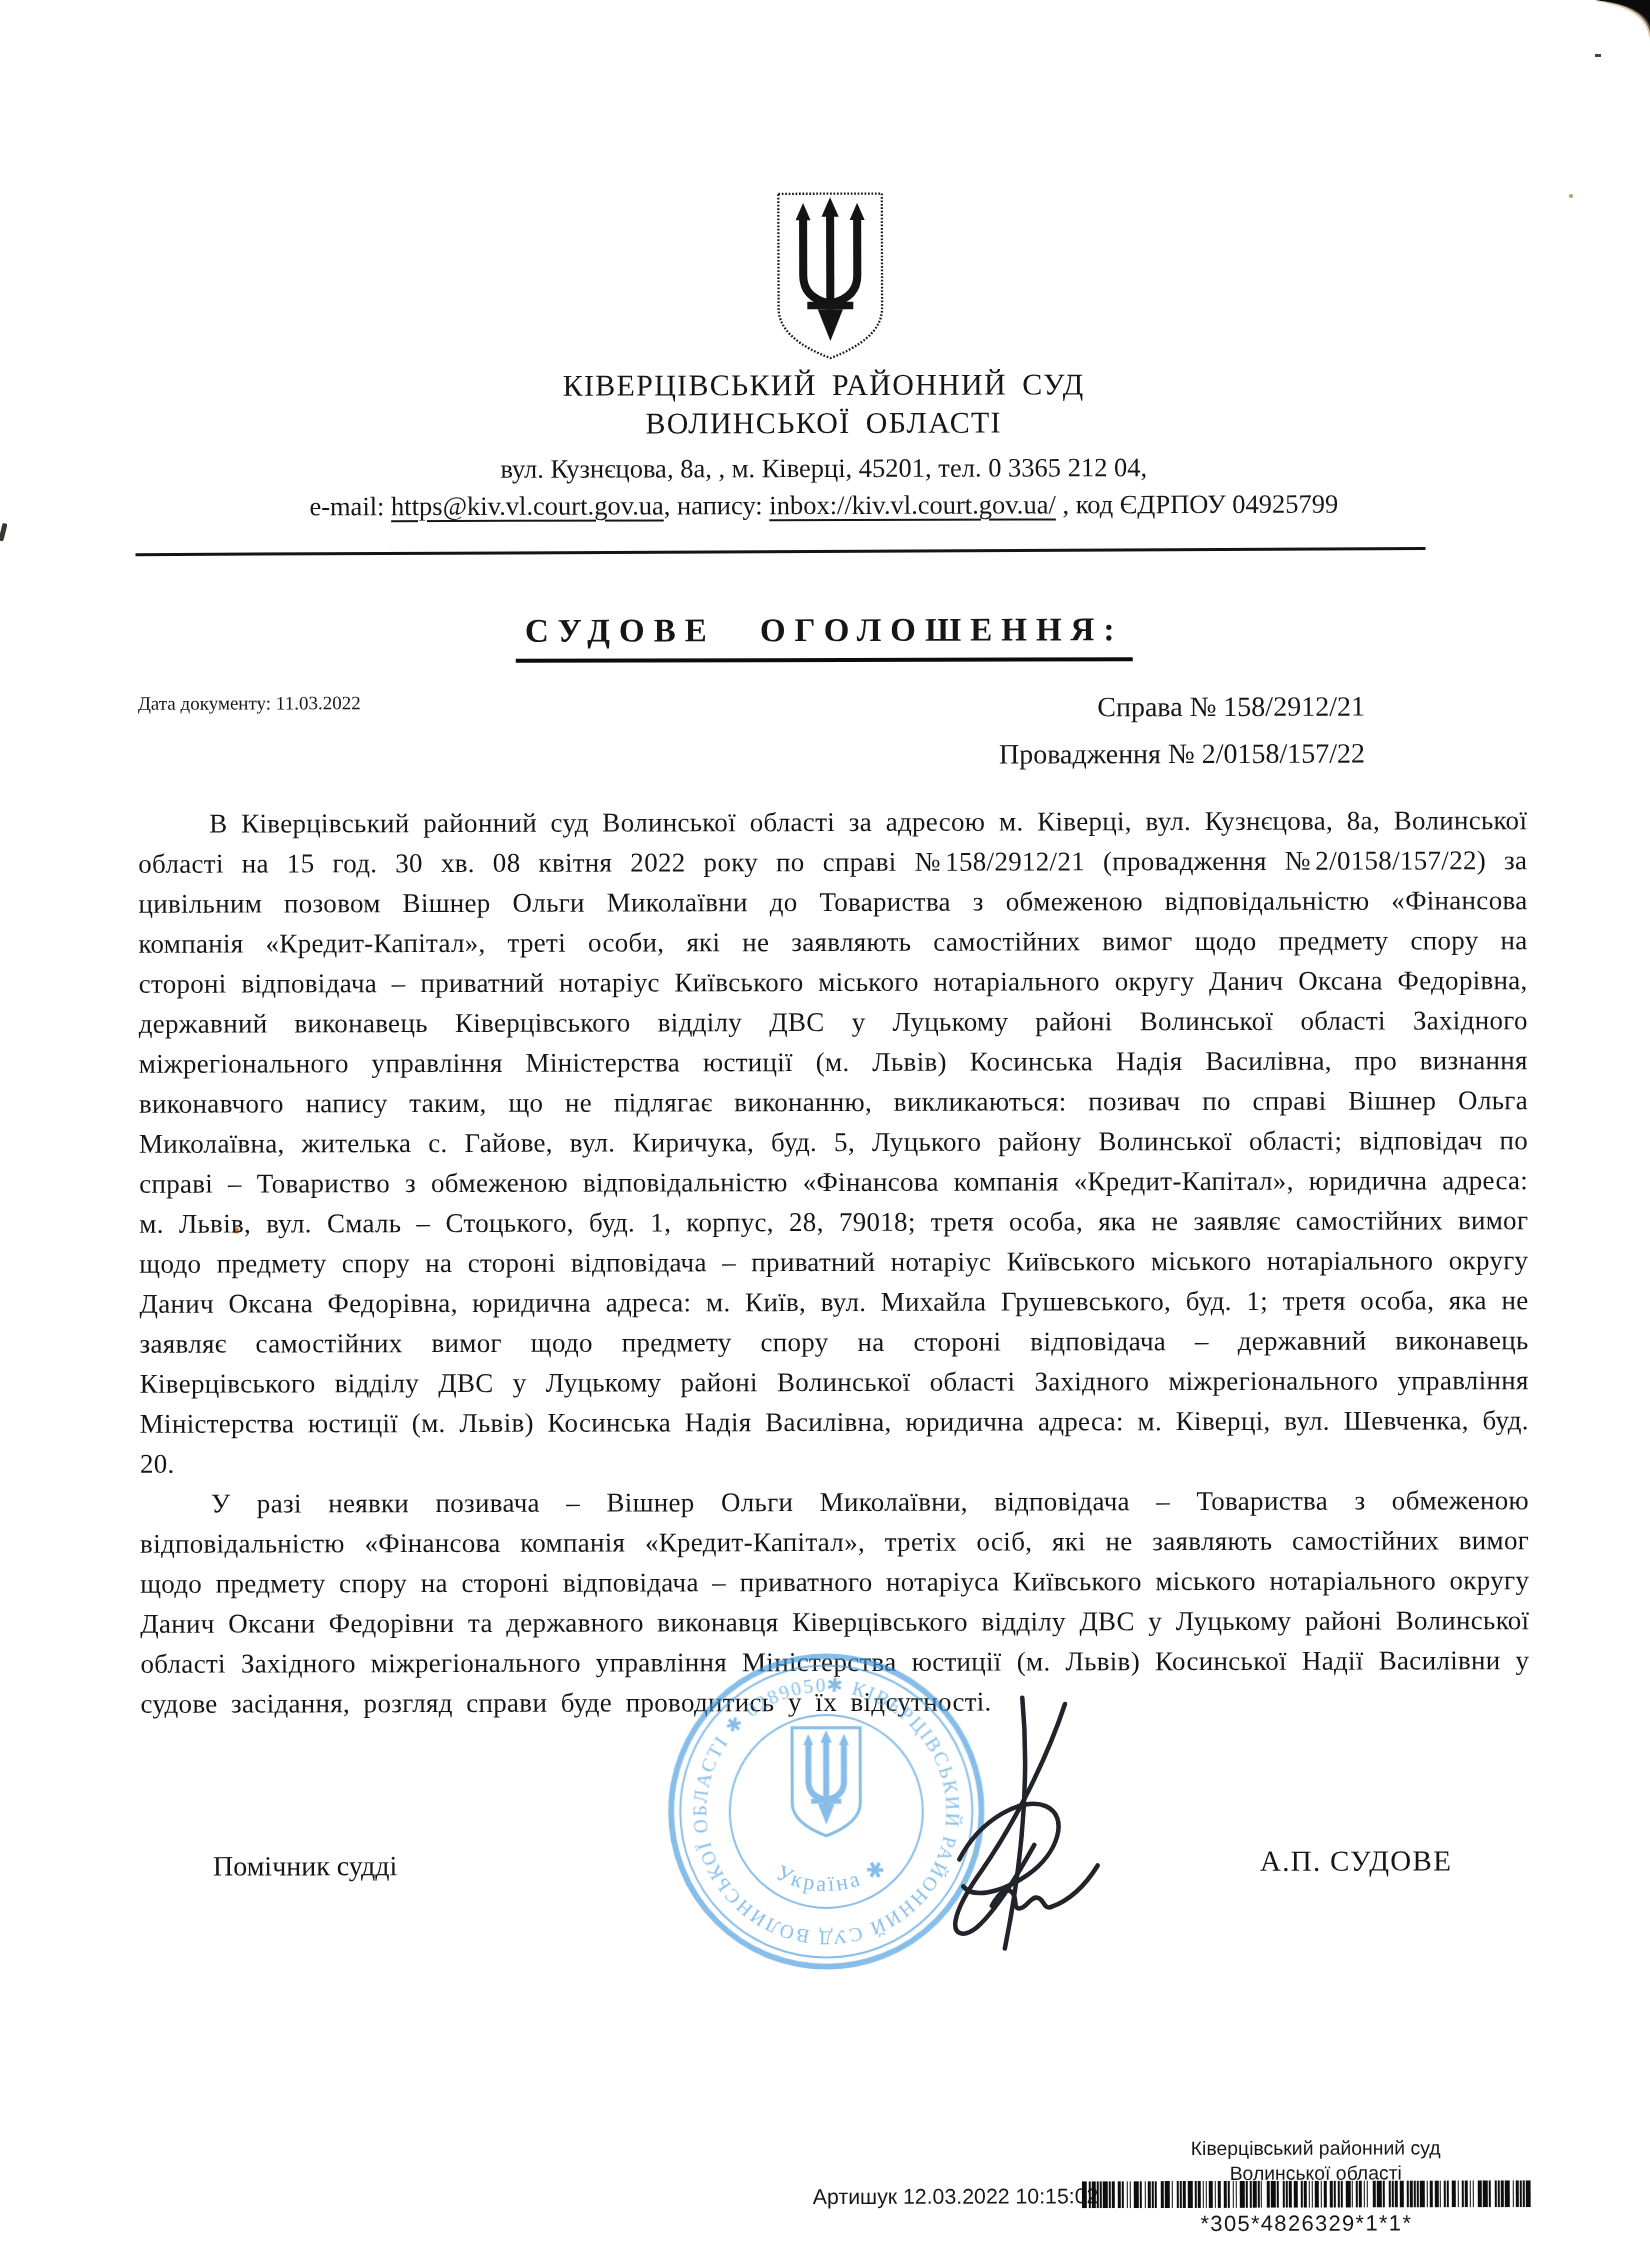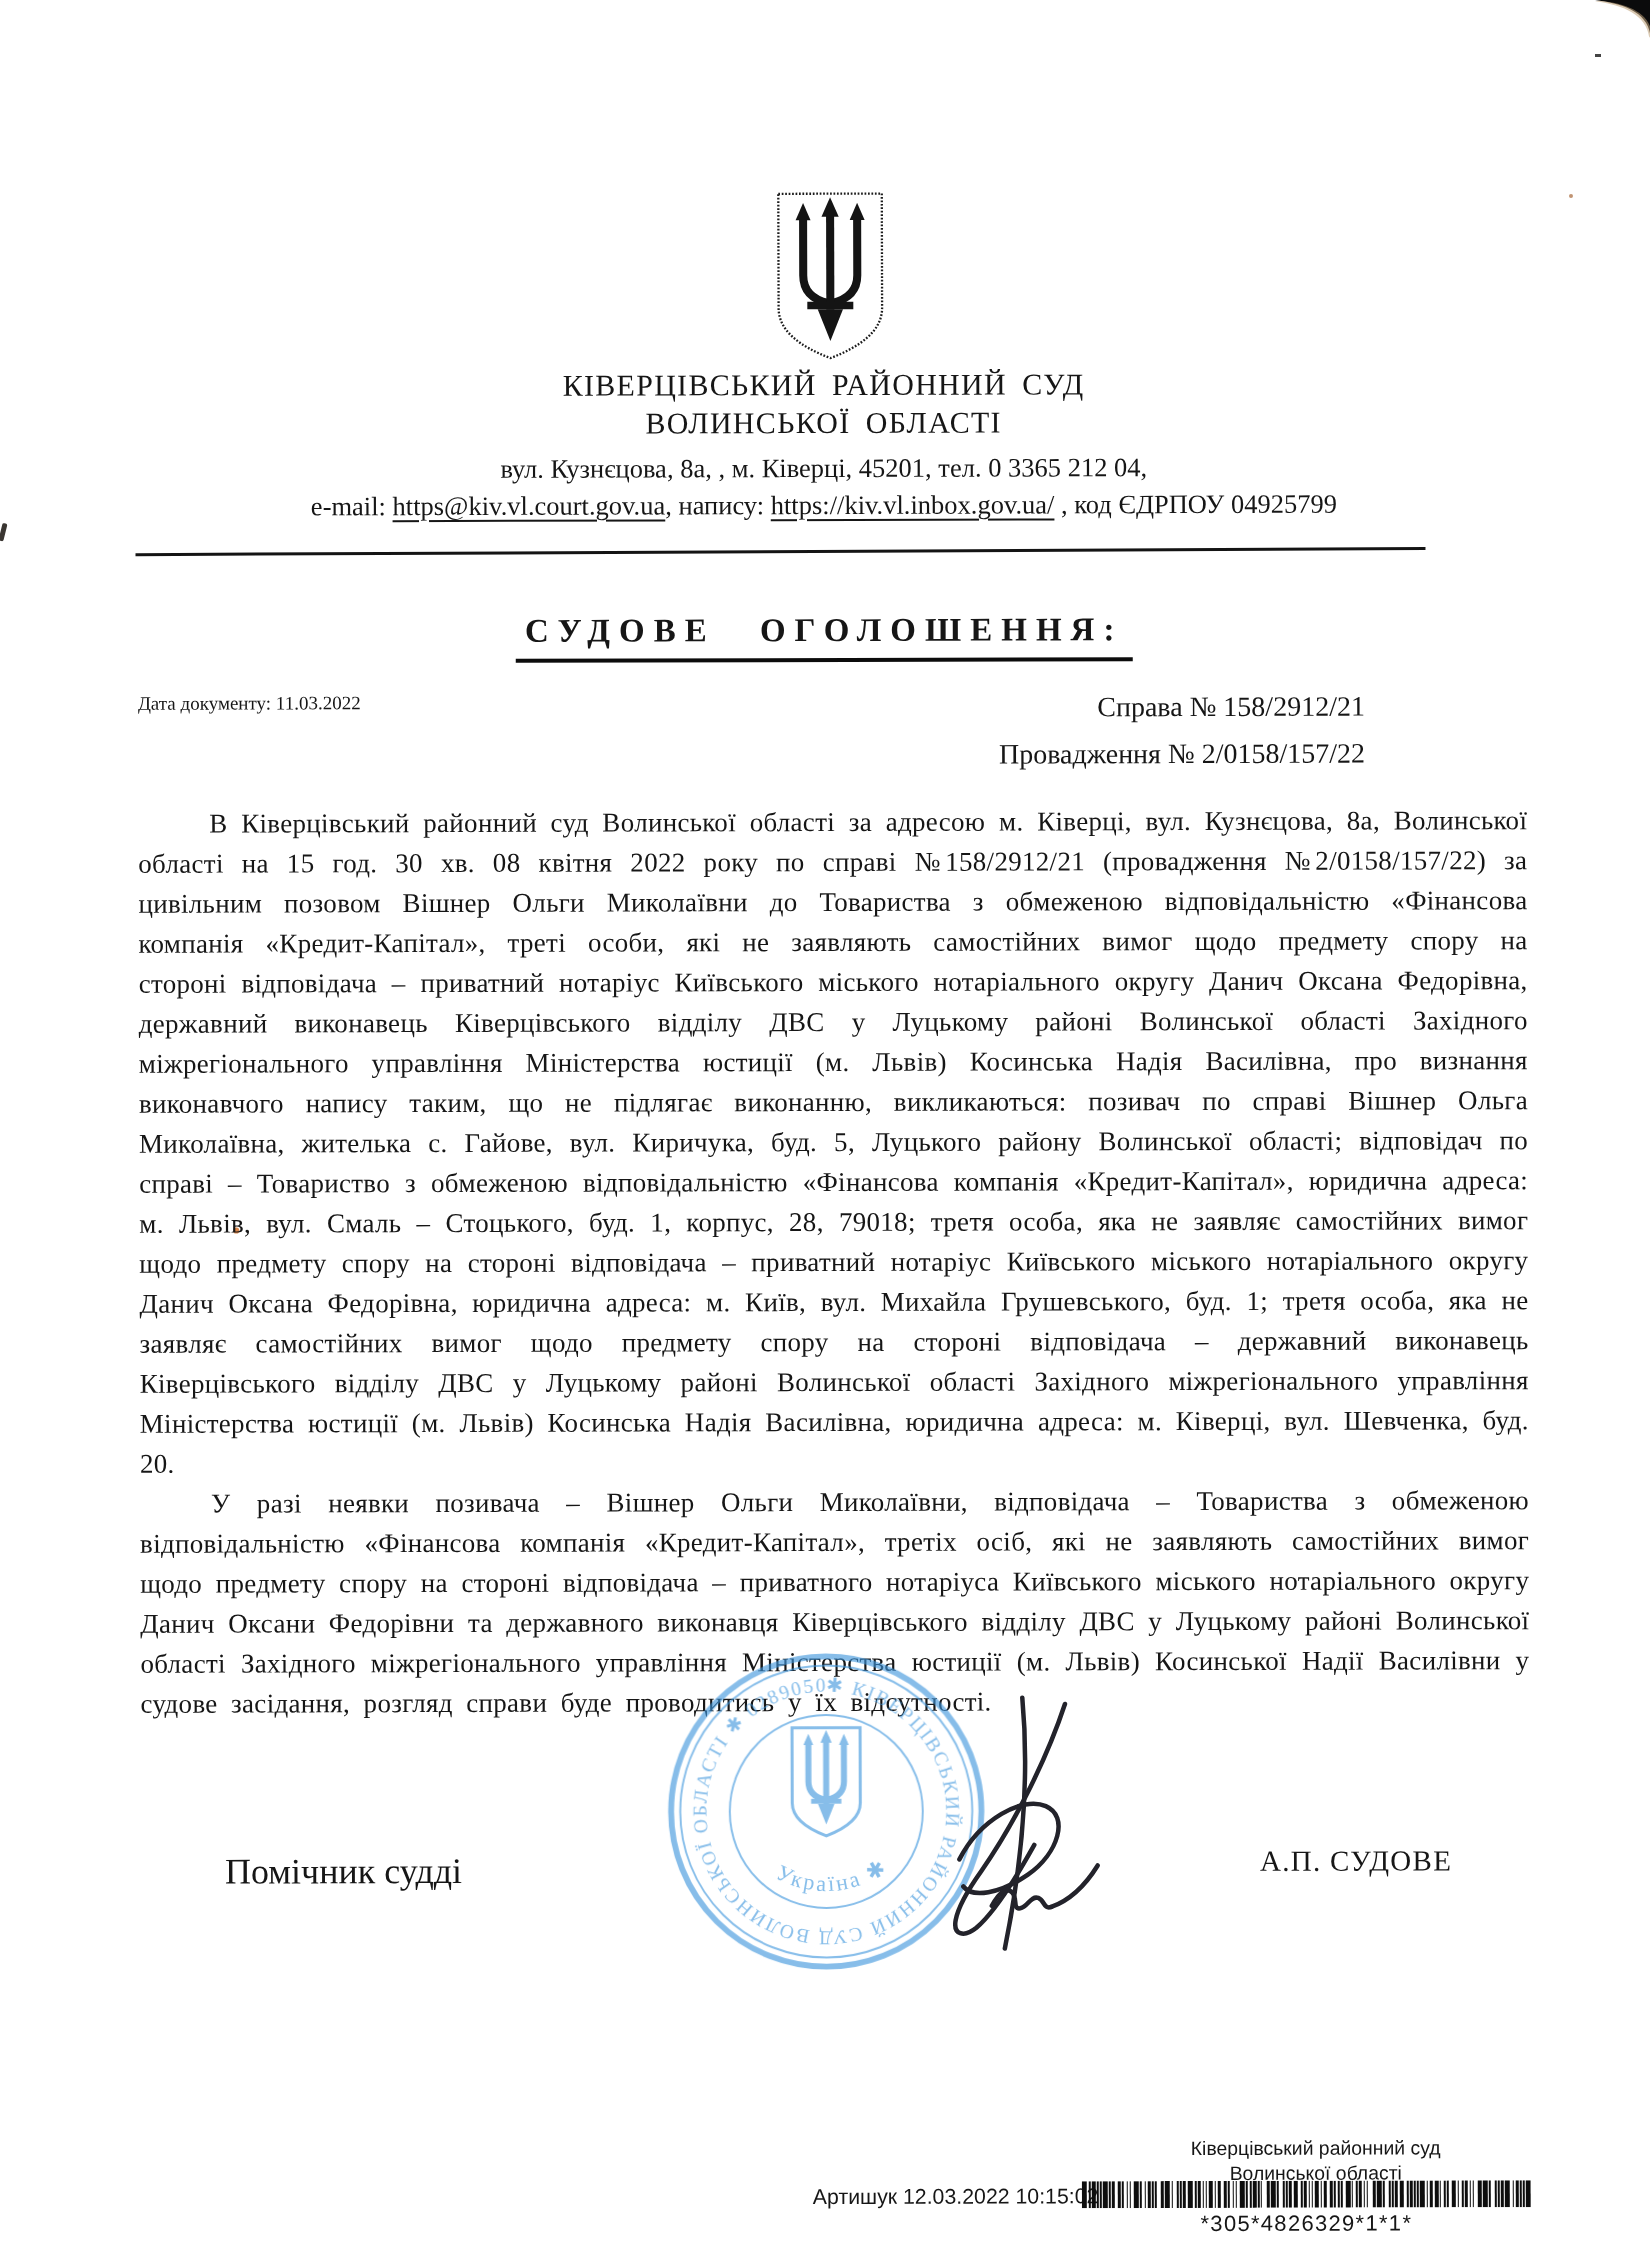--- a/index.html
+++ b/index.html
@@ -23,21 +23,21 @@
   .title-wrap span{display:inline-block;font-size:33px;font-weight:bold;letter-spacing:9px;word-spacing:27px;
     padding:0 9px 9px 9px;border-bottom:4.5px solid #0c0c0c;}
   
   .meta-date{left:139px;top:691px;font-size:19px;}
   .meta-case{left:802px;top:684px;width:564px;text-align:right;font-size:28px;line-height:47px;}
   
   .body-text{left:139px;top:802px;width:1389px;font-size:27px;line-height:40px;
     text-align:justify;word-spacing:6.5px;letter-spacing:0.3px;}
   .body-text p{margin:0;text-indent:71px;}
   
-  .sig-pos{left:223px;top:1849px;font-size:36px;}
+  .sig-pos{left:211px;top:1849px;font-size:28px;}
   .sig-name{left:1258px;top:1846px;font-size:29px;letter-spacing:1.3px;}
   
   .stamp{left:655px;top:1642px;width:339px;height:339px;opacity:.62;filter:blur(0.3px);}
   .signature{left:894px;top:1693px;width:220px;height:274px;}
   
   .f-court{left:1093px;top:2137px;width:440px;text-align:center;
     font-family:"Liberation Sans","DejaVu Sans",sans-serif;font-size:19.4px;line-height:24.6px;}
   .f-meta{left:810px;top:2185px;font-family:"Liberation Sans","DejaVu Sans",sans-serif;font-size:21.3px;}
   .barcode{left:1079px;top:2182px;width:449px;height:27px;overflow:hidden;white-space:nowrap;}
   .barcode b{display:inline-block;height:100%;background:#0d0d0d;vertical-align:top;}
@@ -82,21 +82,21 @@
   </svg>
 
   <div class="abs court-name">
     <div>КІВЕРЦІВСЬКИЙ РАЙОННИЙ СУД</div>
     <div>ВОЛИНСЬКОЇ ОБЛАСТІ</div>
   </div>
 
   <div class="abs addr1">вул. Кузнєцова, 8а, , м. Ківерці, 45201, тел. 0 3365 212 04,</div>
 
   <div class="abs addr2">
-    <span>e-mail: </span><span class="lnk">https@kiv.vl.court.gov.ua</span><span>, напису: </span><span class="lnk">https://kiv.vl.inbox.gov.ua/</span><span> , код ЄДРПОУ 04925799</span>
+    <span>e-mail: </span><span class="lnk">https@kiv.vl.court.gov.ua</span><span>, напису: </span><span class="lnk">inbox://kiv.vl.court.gov.ua/</span><span> , код ЄДРПОУ 04925799</span>
   </div>
 
   <div class="abs rule"></div>
 
   <div class="abs title-wrap">
     <span>СУДОВЕ ОГОЛОШЕННЯ:</span>
   </div>
 
   <div class="abs meta-date">Дата документу: 11.03.2022</div>
   <div class="abs meta-case">

